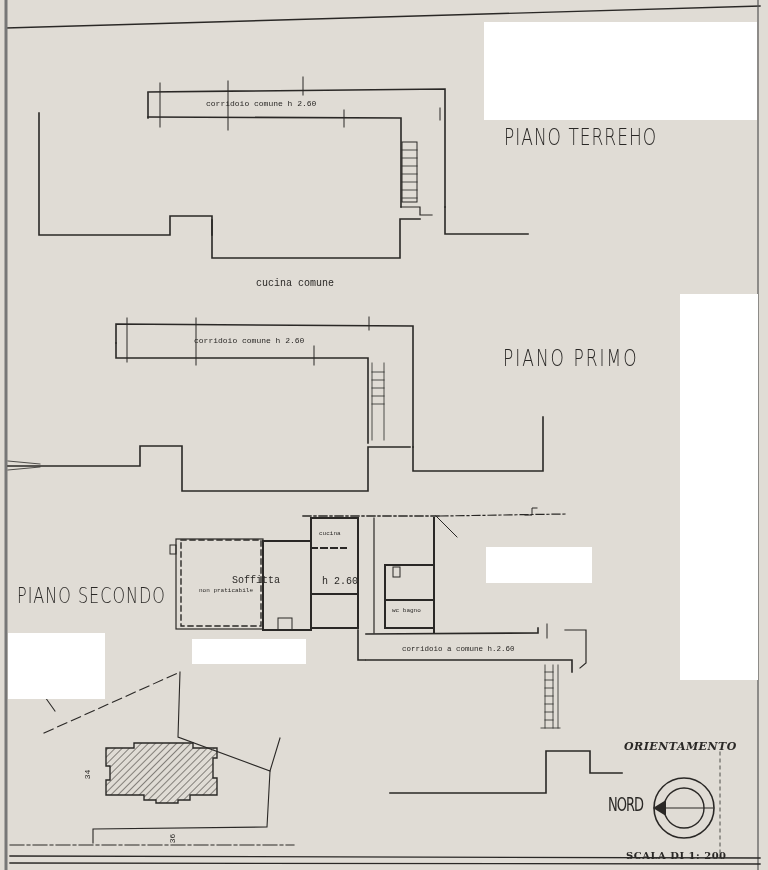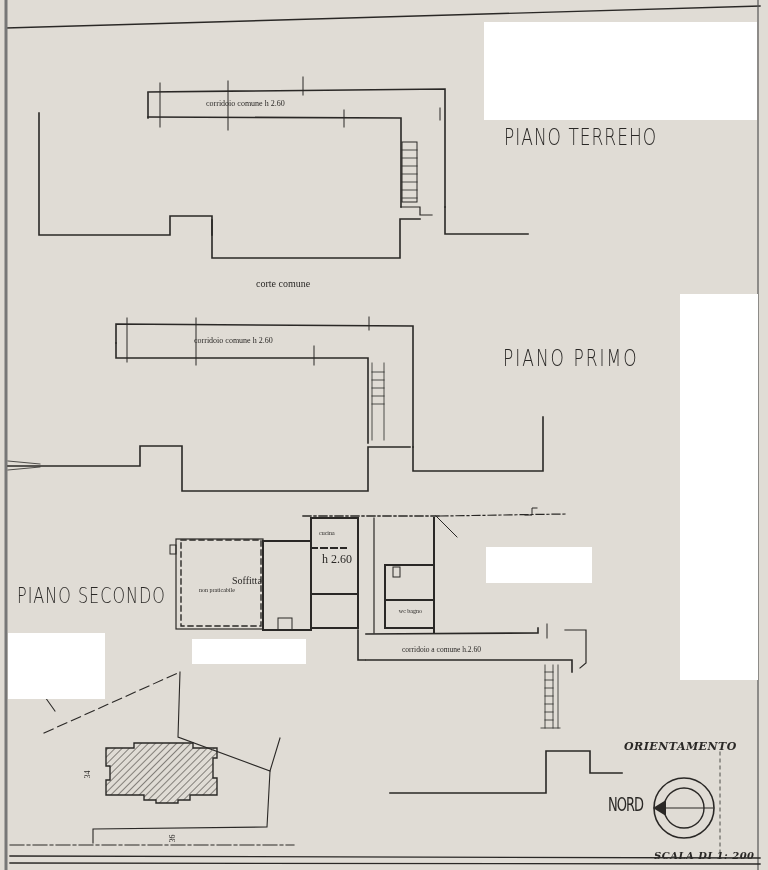--- a/index.html
+++ b/index.html
@@ -3,25 +3,25 @@
   <meta charset="utf-8">
   <style>
     html, body { margin: 0; padding: 0; }
     body { width: 768px; height: 870px; background: #d8d4cc; overflow: hidden; position: relative; font-family: "DejaVu Sans", sans-serif; }
     .sheet { position: absolute; left: 0; top: 0; width: 768px; height: 870px; background: #e0dcd5; }
     svg.plan { position: absolute; left: 0; top: 0; width: 768px; height: 870px; }
     .plan-title { position: absolute; font-family: "DejaVu Sans", sans-serif; font-weight: 300; color: #2a2826; letter-spacing: 1px; white-space: nowrap; transform: scaleY(1.35); transform-origin: left top; }
     .t-terreno { left: 504px; top: 123px; font-size: 17px; }
     .t-primo { left: 503px; top: 344px; font-size: 17px; letter-spacing: 2px; }
     .t-secondo { left: 17px; top: 583px; font-size: 16px; }
-    .small-label { position: absolute; font-family: Liberation Serif, serif; font-size: 8px; color: #2a2826; white-space: nowrap; text-align: right; }
+    .small-label { position: absolute; font-family: Liberation Mono, monospace; font-size: 8px; color: #2a2826; white-space: nowrap; }
     .corte { left: 256px; top: 278px; font-size: 10px; }
     .orient { position: absolute; left: 624px; top: 740px; font-family: "DejaVu Serif", serif; font-style: italic; font-weight: bold; font-size: 11px; color: #2a2826; letter-spacing: 0.5px; }
     .nord { position: absolute; left: 608px; top: 793px; font-family: "DejaVu Sans", sans-serif; font-size: 13px; color: #2a2826; transform: scaleY(1.5); transform-origin: left top; letter-spacing: -1px; }
-    .scala { position: absolute; left: 626px; top: 850px; font-family: "DejaVu Serif", serif; font-style: italic; font-weight: bold; font-size: 10px; color: #2a2826; letter-spacing: 0.5px; margin-left: 28px; }
+    .scala { position: absolute; left: 626px; top: 850px; font-family: "DejaVu Serif", serif; font-weight: bold; font-size: 10px; color: #2a2826; letter-spacing: 0.5px; }
     .redact { position: absolute; background: #ffffff; }
   </style>
 </head>
 <body>
 
 <div class="sheet">
 
   <svg class="plan" viewBox="0 0 768 870" xmlns="http://www.w3.org/2000/svg">
     <g fill="none" stroke="#2a2826" stroke-width="1.6" stroke-linecap="square">
 
@@ -154,28 +154,28 @@
         <line x1="720" y1="752" x2="720" y2="858" stroke-width="0.8" stroke-dasharray="3,4"></line>
       </g>
     </g>
   </svg>
 
   <div class="plan-title t-terreno">PIANO TERREHO</div>
   <div class="plan-title t-primo">PIANO PRIMO</div>
   <div class="plan-title t-secondo">PIANO SECONDO</div>
 
   <div class="small-label" style="left:206px;top:99px;">corridoio comune h 2.60</div>
-  <div class="small-label corte">corte comune</div>
+  <div class="small-label corte">cucina comune</div>
   <div class="small-label" style="left:194px;top:336px;">corridoio comune h 2.60</div>
   <div class="small-label" style="left:402px;top:645px;font-size:7.5px;">corridoio a comune h.2.60</div>
 
   <div class="small-label" style="left:204px;top:575px;font-size:10px;margin-left:28px;">Soffitta</div>
   <div class="small-label" style="left:199px;top:587px;font-size:6px;">non praticabile</div>
   <div class="small-label" style="left:319px;top:530px;font-size:6px;">cucina</div>
-  <div class="small-label" style="left:322px;top:552px;font-size:12px;">h 2.60</div>
+  <div class="small-label" style="left:322px;top:576px;font-size:10px;">h 2.60</div>
   <div class="small-label" style="left:392px;top:607px;font-size:6px;width:30px;white-space:normal;line-height:8px;">wc bagno</div>
 
   <div class="small-label" style="left:83px;top:770px;font-size:8px;transform:rotate(-90deg);">34</div>
   <div class="small-label" style="left:168px;top:834px;font-size:8px;transform:rotate(-90deg);">36</div>
 
   <div class="orient">ORIENTAMENTO</div>
   <div class="nord">NORD</div>
   <div class="scala">SCALA DI 1: 200</div>
 
   <div class="redact" style="left:484px;top:22px;width:273px;height:98px;"></div>

